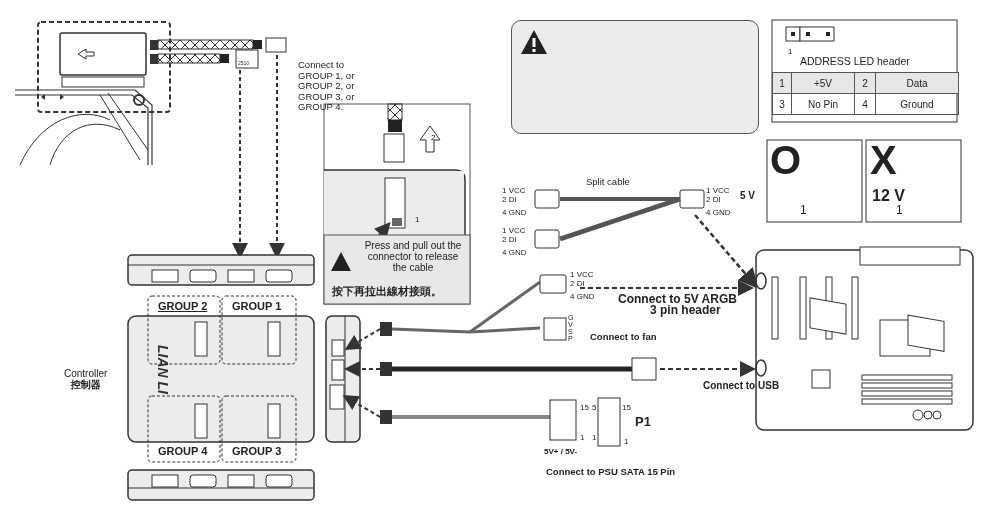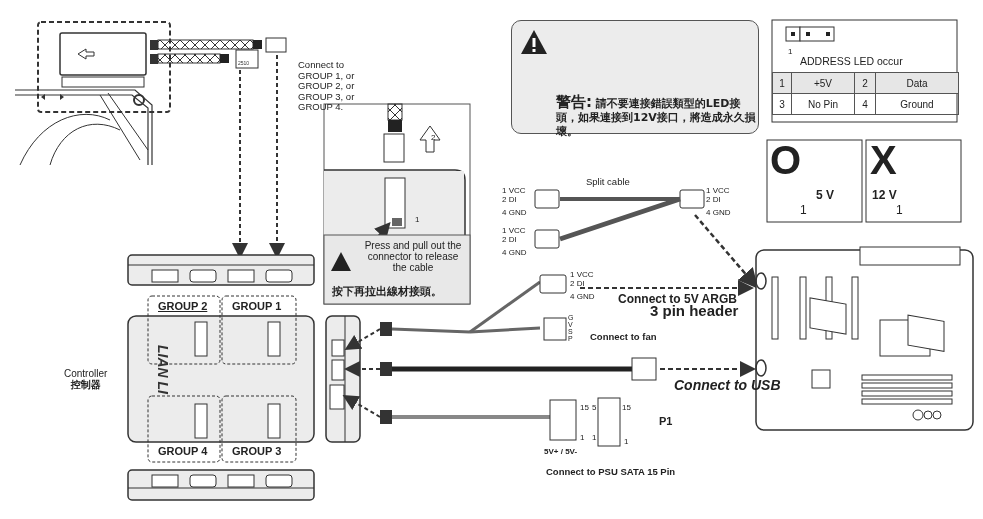--- a/index.html
+++ b/index.html
@@ -173,47 +173,46 @@
   <div>GROUP 3, or</div>
   <div>GROUP 4.</div>
 </div>
 
 <div class="warn-box">
   <svg style="position:absolute;left:8px;top:8px;" width="28" height="26">
     <path d="M14,1 L27,25 L1,25 Z" fill="#222"></path>
     <rect x="12.5" y="9" width="3" height="9" fill="#fff"></rect>
     <rect x="12.5" y="20" width="3" height="3" fill="#fff"></rect>
   </svg>
-  <div class="warn-zh"><span class="t">警告:</span> <span>請不要連接錯誤類型的LED接頭，如果連接到12V接口，將造成永久損壞。</span></div>
 </div>
 
 <div class="lbl" style="left:788px;top:46px;font-size:8px;">1</div>
-<div class="lbl" style="left:800px;top:56px;font-size:10.5px;">ADDRESS LED occur</div>
+<div class="lbl" style="left:800px;top:56px;font-size:10.5px;">ADDRESS LED header</div>
 <table class="hdr-table">
   <tbody>
       <tr class="r1">
     <td style="width:18px">1</td>
     <td style="width:62px">+5V</td>
     <td style="width:20px">2</td>
     <td style="width:82px">Data</td>
   </tr>
   <tr>
     <td>3</td>
     <td>No Pin</td>
     <td>4</td>
     <td>Ground</td>
   </tr>
 </tbody>
   </table>
 
 <div class="lbl b" style="left:770px;top:140px;font-size:40px;line-height:40px;">O</div>
-<div class="lbl b" style="left:816px;top:190px;font-size:12px;">5 V</div>
+<div class="lbl b" style="left:740px;top:190px;font-size:10px;">5 V</div>
 <div class="lbl" style="left:800px;top:205px;font-size:12px;">1</div>
 <div class="lbl b" style="left:870px;top:140px;font-size:40px;line-height:40px;">X</div>
-<div class="lbl b" style="left:872px;top:190px;font-size:12px;">12 V</div>
+<div class="lbl b" style="left:872px;top:190px;font-size:16px;">12 V</div>
 <div class="lbl" style="left:896px;top:205px;font-size:12px;">1</div>
 
 <div class="lbl" style="left:431px;top:132px;font-size:8px;">2</div>
 <div class="lbl" style="left:415px;top:214px;font-size:8px;">1</div>
 <div class="lbl" style="left:362px;top:240px;width:102px;white-space:normal;text-align:center;font-size:10px;">Press and pull out the connector to release the cable</div>
 <div class="lbl b" style="left:332px;top:286px;font-size:11px;font-family:'DejaVu Sans',sans-serif;text-align:right;">按下再拉出線材接頭。</div>
 
 <div class="lbl" style="left:586px;top:176px;font-size:9.5px;">Split cable</div>
 <div class="lbl" style="left:502px;top:186px;font-size:8px;line-height:9px;">
   <div>1 VCC</div>
@@ -230,38 +229,38 @@
   <div>2 DI</div>
   <div style="margin-top:4px">4 GND</div>
 </div>
 
 <div class="lbl" style="left:570px;top:270px;font-size:8px;line-height:9px;">
   <div>1 VCC</div>
   <div>2 DI</div>
   <div style="margin-top:4px">4 GND</div>
 </div>
 <div class="lbl b" style="left:618px;top:294px;font-size:12px;">Connect to 5V ARGB</div>
-<div class="lbl b" style="left:650px;top:305px;font-size:15px;">3 pin header</div>
+<div class="lbl b" style="left:650px;top:305px;font-size:12px;">3 pin header</div>
 
 <div class="lbl" style="left:568px;top:314px;font-size:7px;line-height:7px;">
   <div>G</div>
   <div>V</div>
   <div>S</div>
   <div>P</div>
 </div>
 <div class="lbl b" style="left:590px;top:331px;font-size:9.5px;">Connect to fan</div>
-<div class="lbl b" style="left:674px;top:380px;font-size:14px;font-style:italic;">Connect to USB</div>
+<div class="lbl b" style="left:703px;top:380px;font-size:10px;">Connect to USB</div>
 
 <div class="lbl" style="left:580px;top:402px;font-size:8px;">15</div>
 <div class="lbl" style="left:580px;top:432px;font-size:8px;">1</div>
 <div class="lbl" style="left:592px;top:402px;font-size:8px;">5</div>
 <div class="lbl" style="left:592px;top:432px;font-size:8px;">1</div>
 <div class="lbl" style="left:622px;top:402px;font-size:8px;">15</div>
 <div class="lbl" style="left:624px;top:436px;font-size:8px;">1</div>
-<div class="lbl b" style="left:635px;top:416px;font-size:11px;margin-left:24px;">P1</div>
+<div class="lbl b" style="left:635px;top:416px;font-size:13px;">P1</div>
 <div class="lbl b" style="left:544px;top:446px;font-size:8px;">5V+ / 5V-</div>
 <div class="lbl b" style="left:518px;top:466px;font-size:9.5px;margin-left:28px;">Connect  to PSU SATA 15 Pin</div>
 
 <div class="lbl" style="left:64px;top:368px;font-size:10px;text-align:center;">
   <div>Controller</div>
   <div class="b" style="font-family:'DejaVu Sans',sans-serif;">控制器</div>
 </div>
 <div class="lbl b" style="left:158px;top:301px;font-size:11px;text-decoration:underline;">GROUP 2</div>
 <div class="lbl b" style="left:232px;top:301px;font-size:11px;">GROUP 1</div>
 <div class="lbl b" style="left:158px;top:446px;font-size:11px;">GROUP 4</div>

